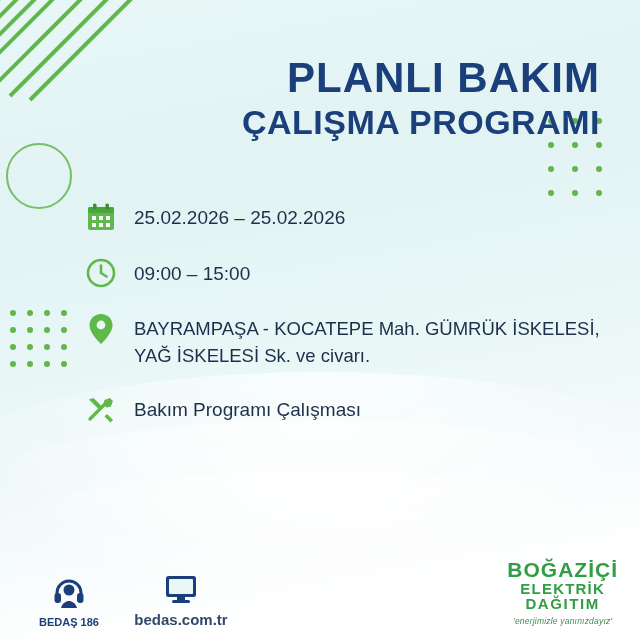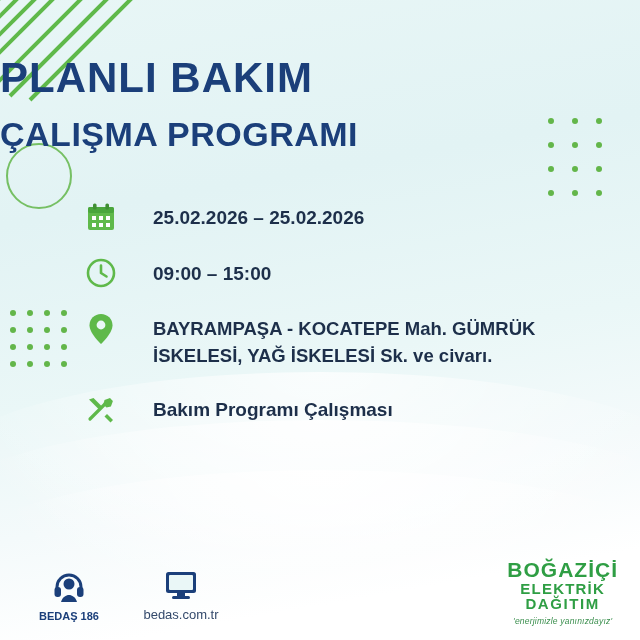--- a/index.html
+++ b/index.html
@@ -84,31 +84,31 @@
     grid-template-columns: repeat(3, 24px);
     grid-template-rows: repeat(4, 24px);
   }
 
   
   .title-wrap {
     position: absolute;
     top: 56px;
     left: 0;
     width: 600px;
-    text-align: left;
+    text-align: right;
   }
   .title-main {
     font-size: 42px;
     font-weight: bold;
     letter-spacing: 1px;
     color: #1b3f7a;
     line-height: 1.05;
   }
   .title-sub {
-    margin-top: 16px;
+    margin-top: 4px;
     font-size: 34px;
     font-weight: bold;
     letter-spacing: 0.5px;
     color: #1b3f7a;
     line-height: 1.1;
   }
 
   
   .info {
     position: absolute;
@@ -128,37 +128,36 @@
     display: flex;
     align-items: center;
     justify-content: center;
     margin-right: 16px;
   }
   .row .txt {
     color: #1d2f4a;
     font-size: 19px;
     line-height: 1.45;
     padding-top: 4px;
-    font-weight: 700;
-    margin-left: 19px;
+    font-weight: 400;
   }
   .row.loc .txt { font-size: 18.5px; }
 
   
   .footer {
     position: absolute;
     bottom: 0;
     left: 0;
     width: 640px;
     height: 92px;
   }
   .footer-items {
     position: absolute;
     left: 26px;
-    bottom: 18px;
+    bottom: 12px;
     display: flex;
     align-items: flex-end;
     gap: 26px;
   }
   .fitem {
     display: flex;
     flex-direction: column;
     align-items: center;
     width: 86px;
   }
@@ -168,21 +167,21 @@
     align-items: flex-end;
     justify-content: center;
   }
   .fitem .flabel {
     margin-top: 6px;
     font-size: 11px;
     color: #1b3f7a;
     font-weight: bold;
     white-space: nowrap;
   }
-  .fitem .flabel.thin { font-weight: normal; font-size: 13px; color: #33496b; }
+  .fitem .flabel.thin { font-weight: bold; font-size: 15px; color: #33496b; }
 
   .brand {
     position: absolute;
     right: 22px;
     bottom: 14px;
     text-align: center;
     line-height: 1.02;
   }
   .brand .b1 {
     font-size: 21px;

